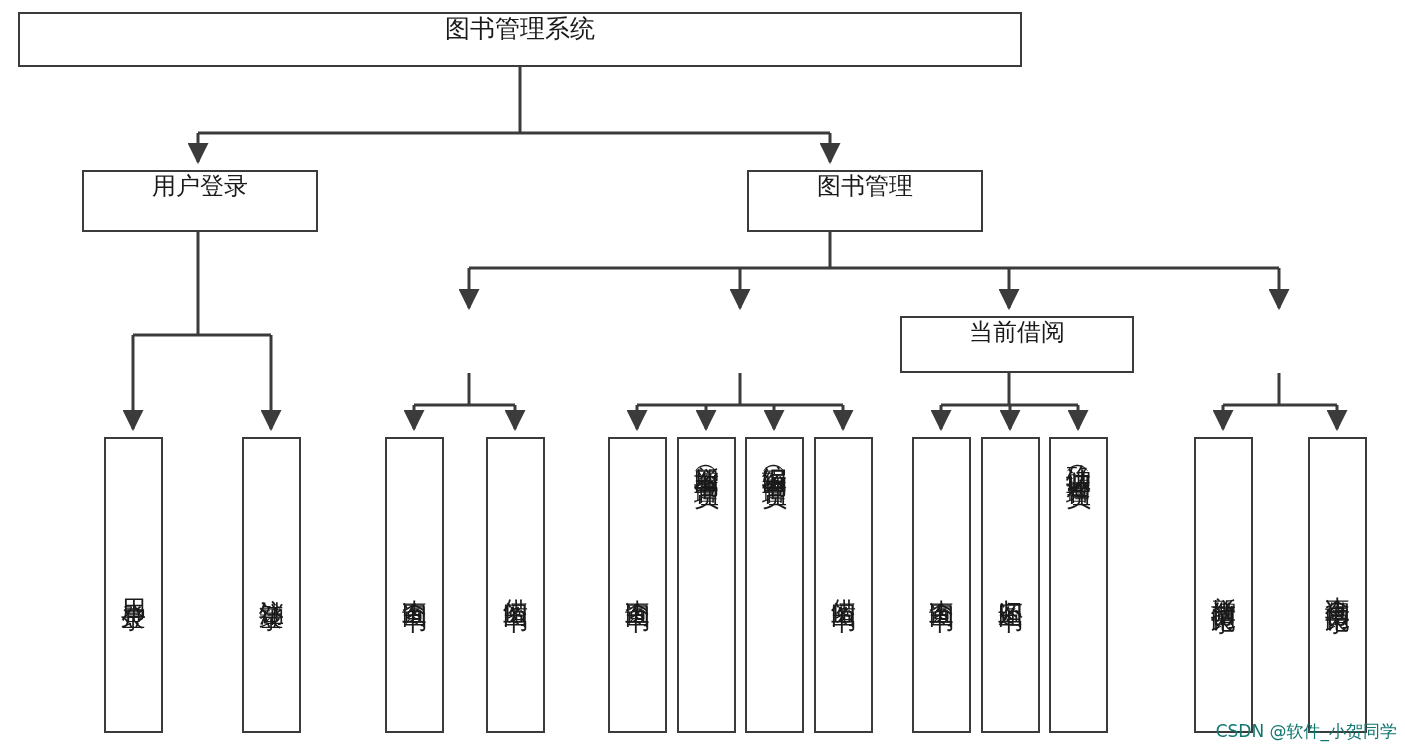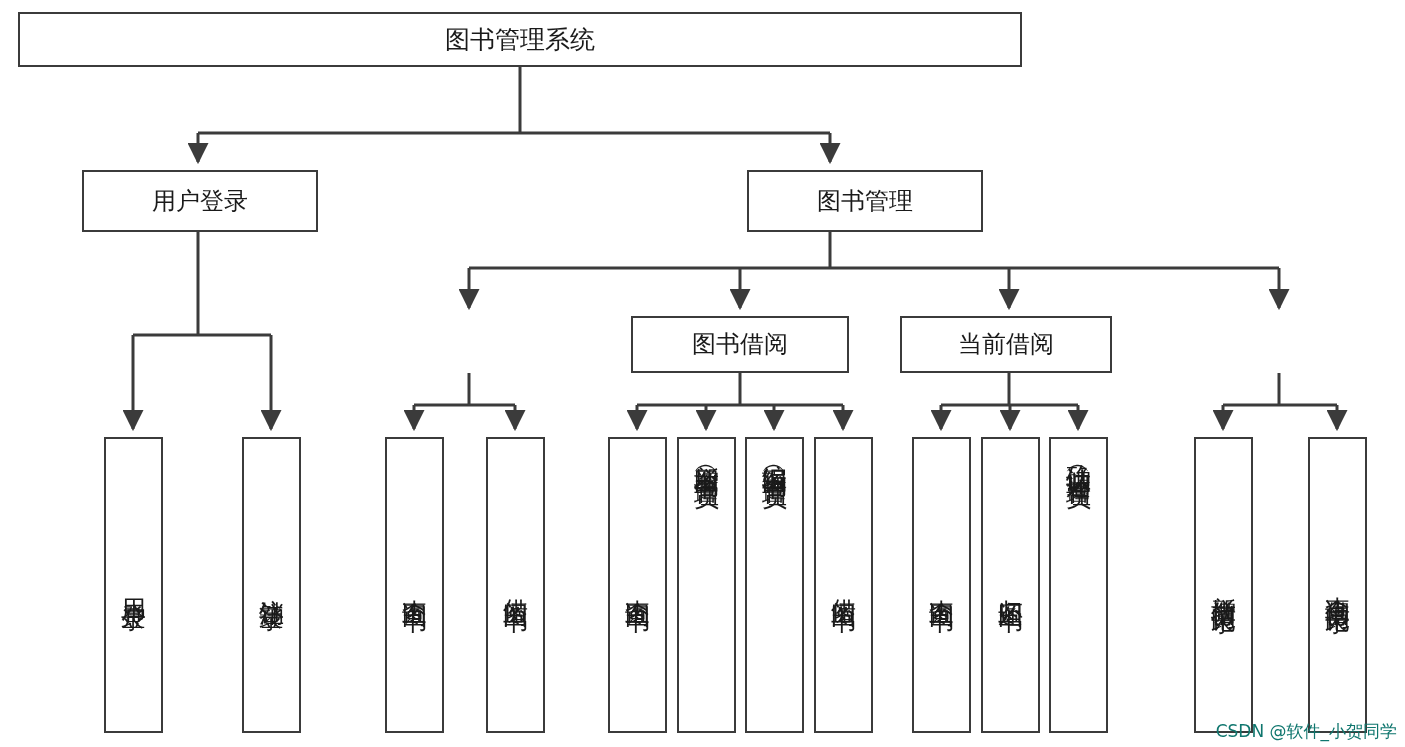--- a/index.html
+++ b/index.html
@@ -27,21 +27,20 @@
     height: 747px;
     pointer-events: none;
   }
   
   .node {
     position: absolute;
     box-sizing: border-box;
     background: #ffffff;
     border: 2px solid #3b3b3b;
     display: flex;
-    align-items: center;
     justify-content: center;
     color: #1a1a1a;
     z-index: 2;
   }
   .node-label {
     display: block;
     white-space: nowrap;
     line-height: 1.18;
   }
   
@@ -146,25 +145,22 @@
 
   <div class="node mid" style="left:82px; top:170px; width:236px; height:62px;">
     <span class="node-label">用户登录</span>
   </div>
 
   <div class="node mid" style="left:712px; top:170px; width:236px; height:62px;margin-left:35px;">
     <span class="node-label">图书管理</span>
   </div>
 
 
-  <div class="node mid" style="left:631px; top:316px; width:218px; height:57px;">
-    <span class="node-label">图书借阅</span>
-  </div>
-
-  <div class="node mid" style="left:900px; top:316px; width:212px; height:57px;">
+
+  <div class="node mid" style="left:900px; top:316px; width:234px; height:57px;">
     <span class="node-label">当前借阅</span>
   </div>
 
 
   <div class="node leaf vcenter" style="left:104px; top:437px; width:59px; height:296px;">
     <span class="node-label">用户登录</span>
   </div>
 
   <div class="node leaf vcenter" style="left:242px; top:437px; width:59px; height:296px;">
     <span class="node-label">注销登录</span>

